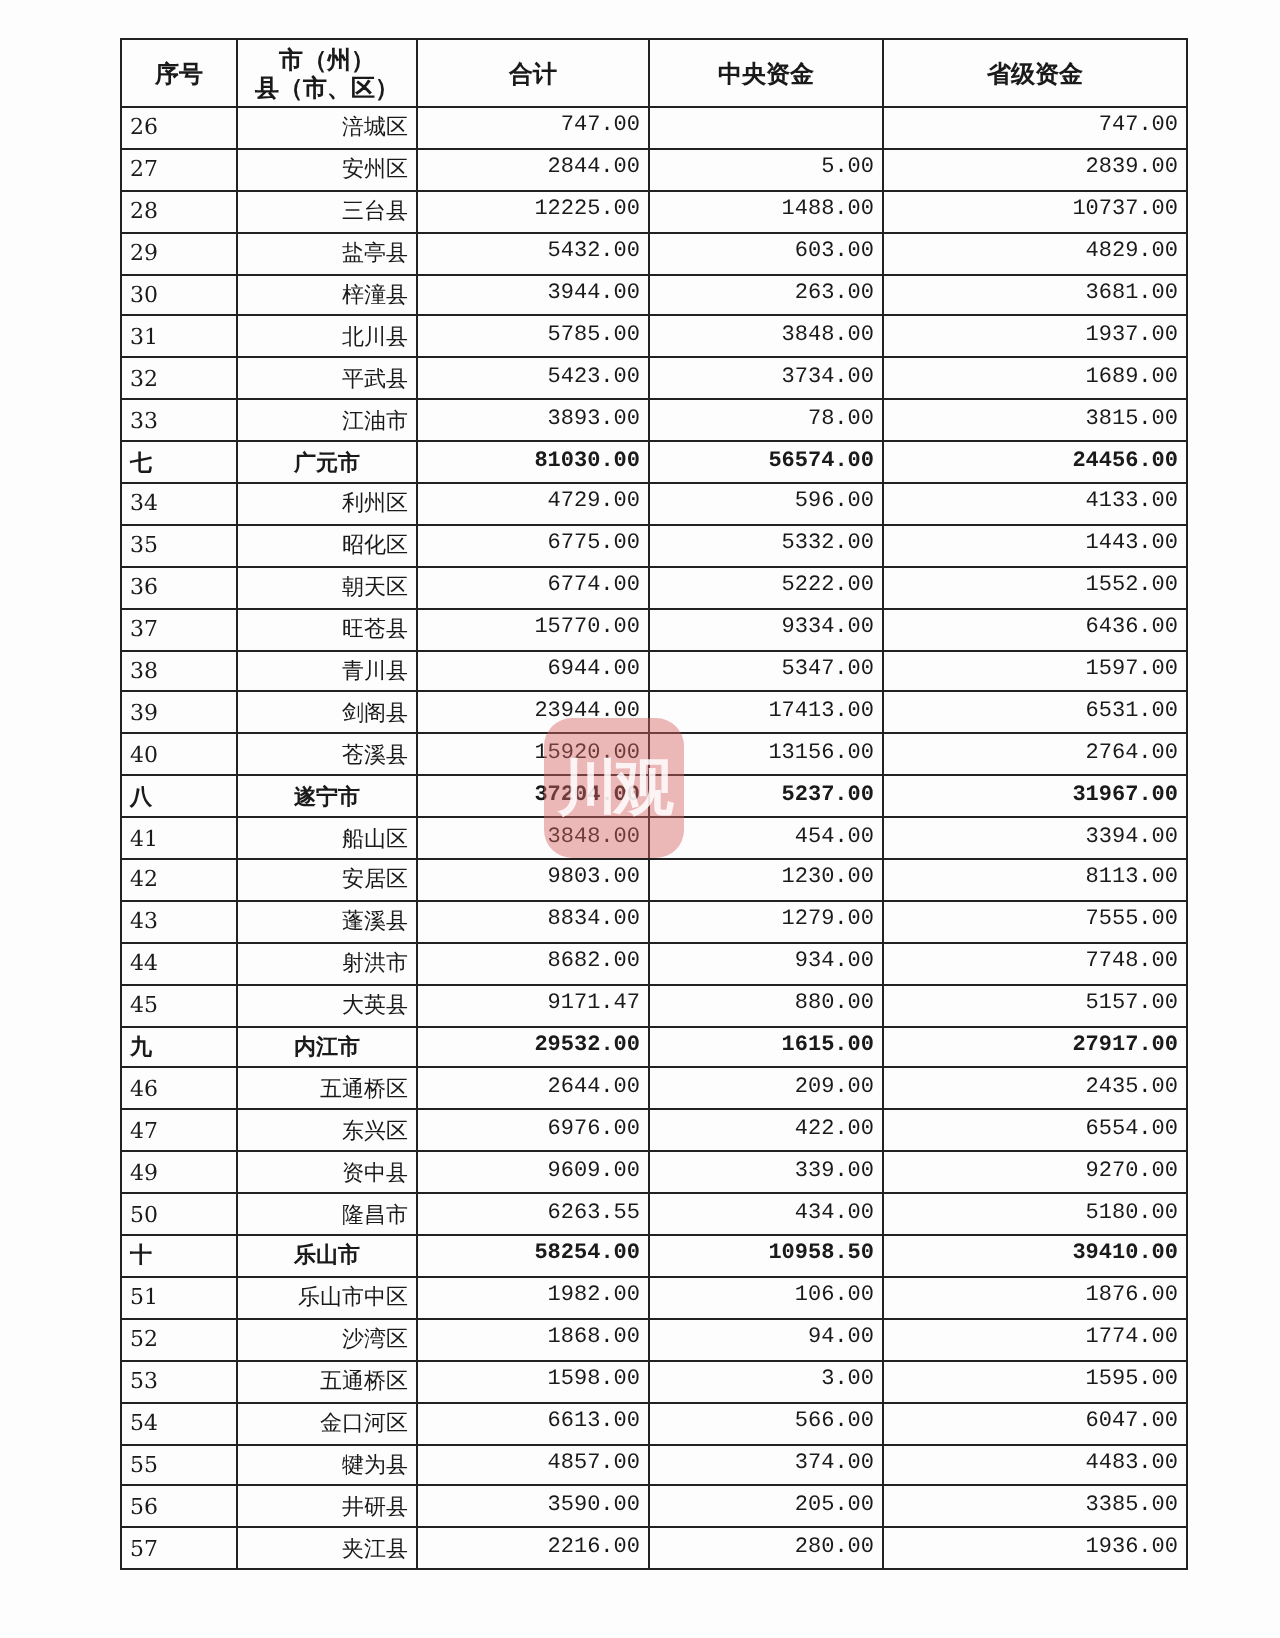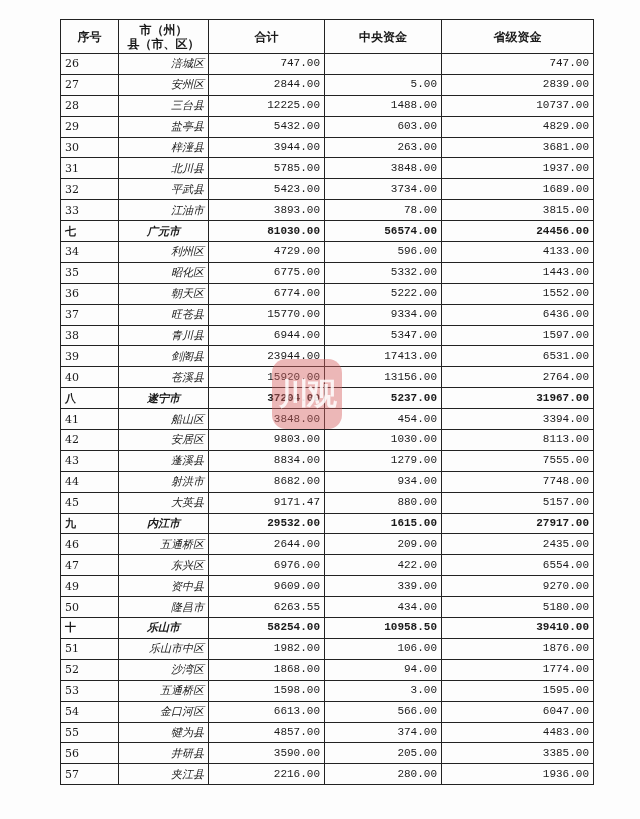--- a/index.html
+++ b/index.html
@@ -50,21 +50,21 @@
       font-family: "DejaVu Sans", "Liberation Sans", sans-serif;
     }
     table.funds th .line { display: block; }
     table.funds td {
       height: 19.9px;
       font-size: 11px;
       line-height: 19px;
     }
     td.num { text-align: right; font-family: "Liberation Mono", "DejaVu Sans Mono", monospace; font-size: 11px; }
     td.no { text-align: left; padding-right: 2px; }
-    td.name { text-align: right; padding-right: 3px; font-style: italic; }
+    td.name { text-align: right; padding-right: 3px; }
     tr.city td { font-weight: bold; }
     tr.city td.no { text-align: left; padding-left: 4px; }
     tr.city td.name { text-align: center; padding-left: 4px; }
 
     .watermark {
       position: absolute;
       left: 272px;
       top: 359px;
       width: 70px;
       height: 70px;
@@ -229,21 +229,21 @@
           <td class="no">41</td>
           <td class="name">船山区</td>
           <td class="num">3848.00</td>
           <td class="num">454.00</td>
           <td class="num">3394.00</td>
         </tr>
         <tr class="county">
           <td class="no">42</td>
           <td class="name">安居区</td>
           <td class="num">9803.00</td>
-          <td class="num">1030.00</td>
+          <td class="num">1230.00</td>
           <td class="num">8113.00</td>
         </tr>
         <tr class="county">
           <td class="no">43</td>
           <td class="name">蓬溪县</td>
           <td class="num">8834.00</td>
           <td class="num">1279.00</td>
           <td class="num">7555.00</td>
         </tr>
         <tr class="county">

